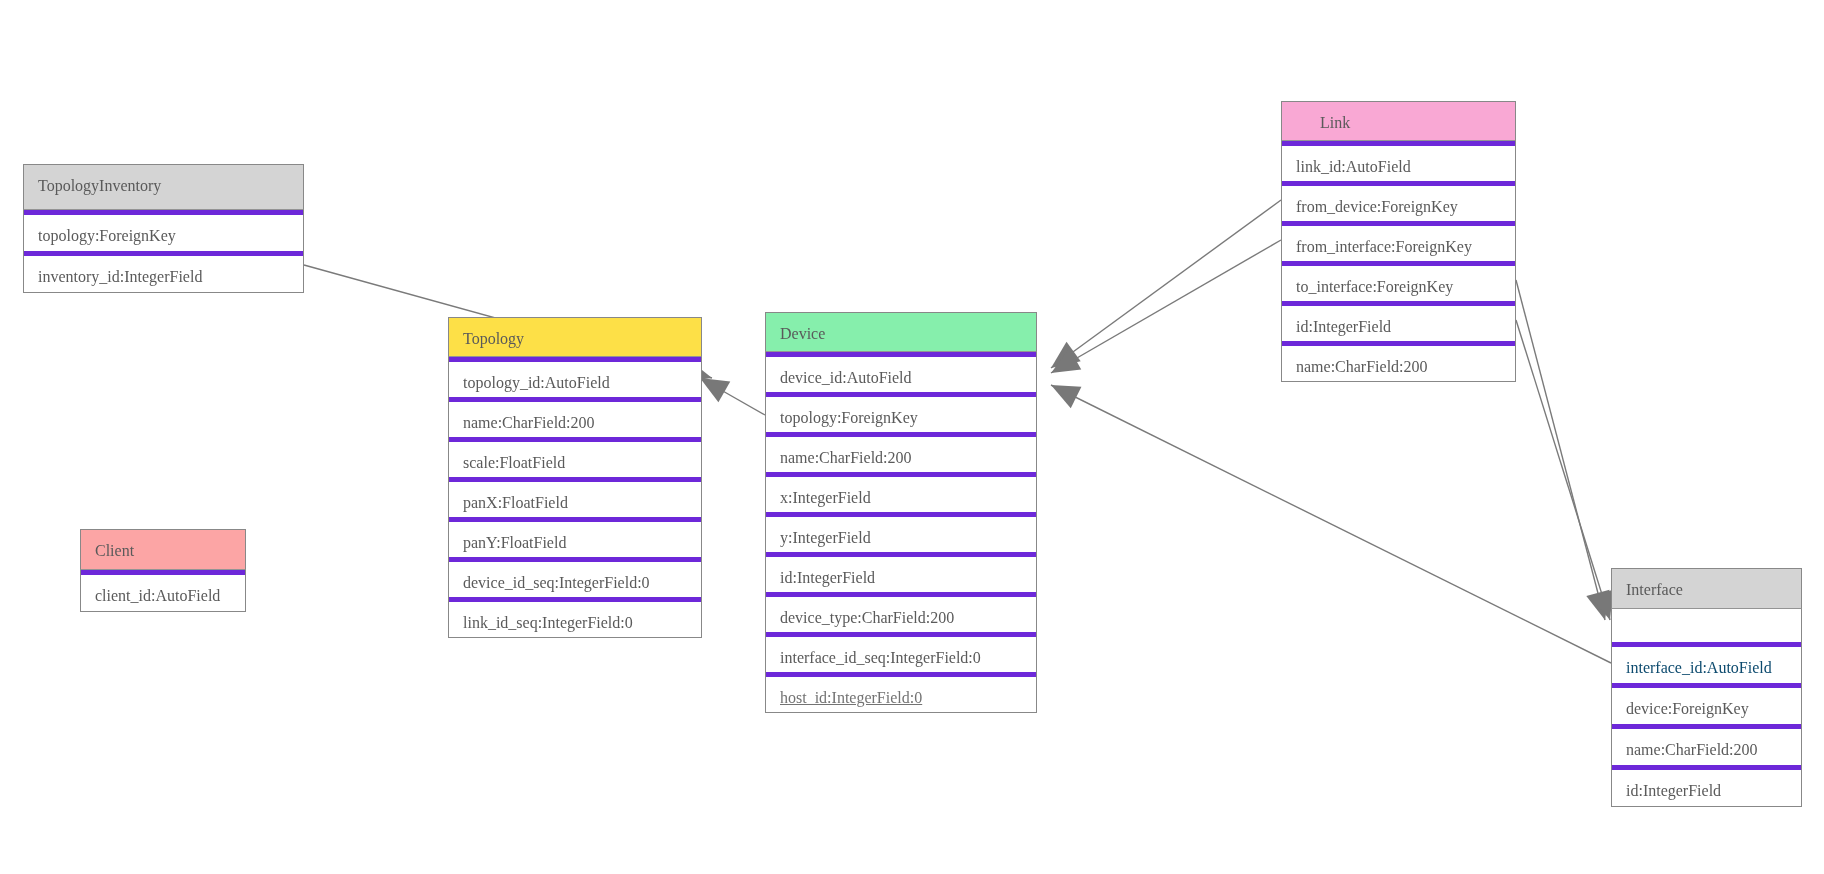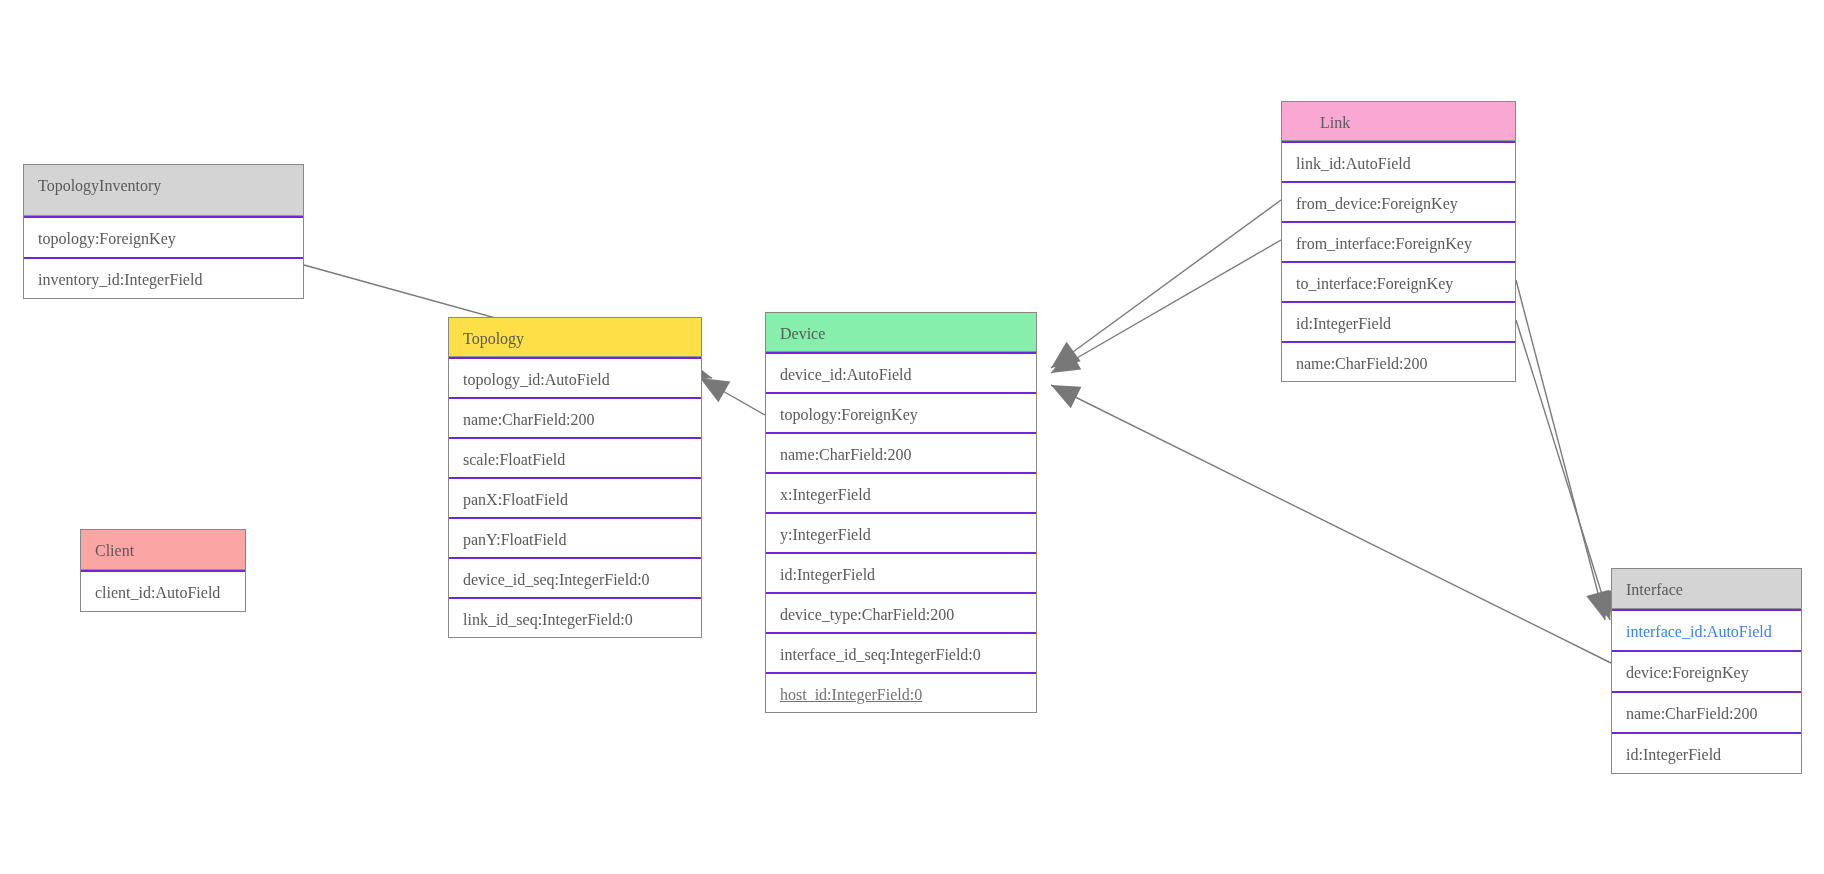--- a/index.html
+++ b/index.html
@@ -39,21 +39,21 @@
     color: #5a5a5a;
     font-size: 16px;
     line-height: 1;
     padding: 13px 0 0 14px;
     margin: -1px -1px 0 -1px;
     white-space: nowrap;
     overflow: hidden;
   }
   .entity-row {
     box-sizing: border-box;
-    border-top: 2px solid #6d28d9;
+    border-top: 5px solid #6d28d9;
     color: #5a5a5a;
     font-size: 16px;
     line-height: 1;
     padding: 13px 0 0 14px;
     white-space: nowrap;
     overflow: hidden;
   }
   .entity-row:first-of-type {
     border-top: none;
   }
@@ -86,21 +86,21 @@
       <g>
         <polyline points="1516,280 1605,620" fill="none" stroke="#7a7a7a" stroke-width="1.4"></polyline>
         <polygon points="0,0 -28,-12 -28,12" fill="#787878" transform="translate(1605,620) rotate(75.3)"></polygon>
       </g>
       <g>
         <polyline points="1516,320 1610,620" fill="none" stroke="#7a7a7a" stroke-width="1.4"></polyline>
         <polygon points="0,0 -28,-12 -28,12" fill="#787878" transform="translate(1610,620) rotate(72.6)"></polygon>
       </g>
     </svg>
 <div class="entity" style="left: 23px; top: 165px; width: 281px; border-color: rgb(136, 136, 136);">
-      <div class="entity-header" style="height: 52px; background: rgb(212, 212, 212); color: rgb(90, 90, 90);">TopologyInventory</div>
+      <div class="entity-header" style="height: 46px; background: rgb(212, 212, 212); color: rgb(90, 90, 90);">TopologyInventory</div>
       <div class="entity-row" style="height: 41px; color: rgb(90, 90, 90);">topology:ForeignKey</div>
       <div class="entity-row" style="height: 41px; color: rgb(90, 90, 90);">inventory_id:IntegerField</div>
     </div>
     <div class="entity" style="left: 80px; top: 530px; width: 166px; border-color: rgb(136, 136, 136);">
       <div class="entity-header" style="height: 41px; background: #fca5a5; color: rgb(90, 90, 90);">Client</div>
       <div class="entity-row" style="height: 41px; color: rgb(90, 90, 90);">client_id:AutoField</div>
     </div>
     <div class="entity" style="left: 448px; top: 318px; width: 254px; border-color: rgb(136, 136, 136);">
       <div class="entity-header" style="height: 40px; background: #fde047; color: rgb(90, 90, 90);">Topology</div>
       <div class="entity-row" style="height: 40px; color: rgb(90, 90, 90);">topology_id:AutoField</div>
@@ -127,18 +127,18 @@
       <div class="entity-header" style="height: 40px; background: #f9a8d4; color: rgb(90, 90, 90); padding-left: 38px;">Link</div>
       <div class="entity-row" style="height: 40px; color: rgb(90, 90, 90);">link_id:AutoField</div>
       <div class="entity-row" style="height: 40px; color: rgb(90, 90, 90);">from_device:ForeignKey</div>
       <div class="entity-row" style="height: 40px; color: rgb(90, 90, 90);">from_interface:ForeignKey</div>
       <div class="entity-row" style="height: 40px; color: rgb(90, 90, 90);">to_interface:ForeignKey</div>
       <div class="entity-row" style="height: 40px; color: rgb(90, 90, 90);">id:IntegerField</div>
       <div class="entity-row" style="height: 40px; color: rgb(90, 90, 90);">name:CharField:200</div>
     </div>
     <div class="entity" style="left: 1611px; top: 569px; width: 191px; border-color: rgb(136, 136, 136);">
       <div class="entity-header" style="height: 41px; background: rgb(212, 212, 212); color: rgb(90, 90, 90);">Interface</div>
-      <div class="entity-row" style="height: 41px; color: #3b82f6;">interface_id:AutoField</div>
+      <div class="entity-row" style="height: 41px; color: #0c4a6e; margin-top: 33px;">interface_id:AutoField</div>
       <div class="entity-row" style="height: 41px; color: rgb(90, 90, 90);">device:ForeignKey</div>
       <div class="entity-row" style="height: 41px; color: rgb(90, 90, 90);">name:CharField:200</div>
       <div class="entity-row" style="height: 41px; color: rgb(90, 90, 90);">id:IntegerField</div>
     </div>
   </div>
 
 </body></html>

